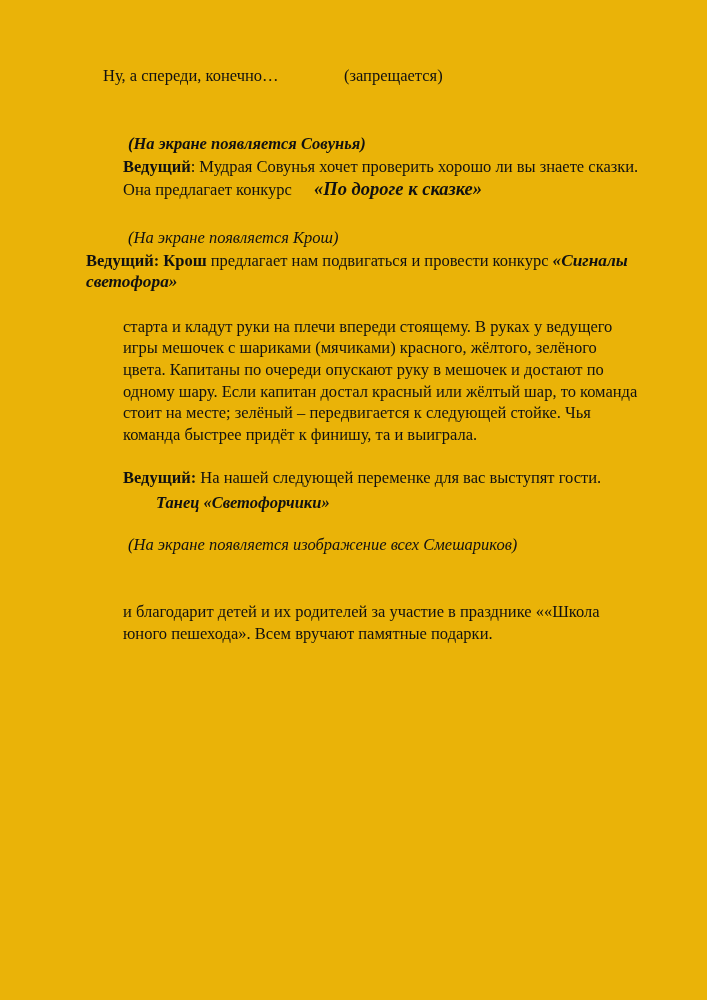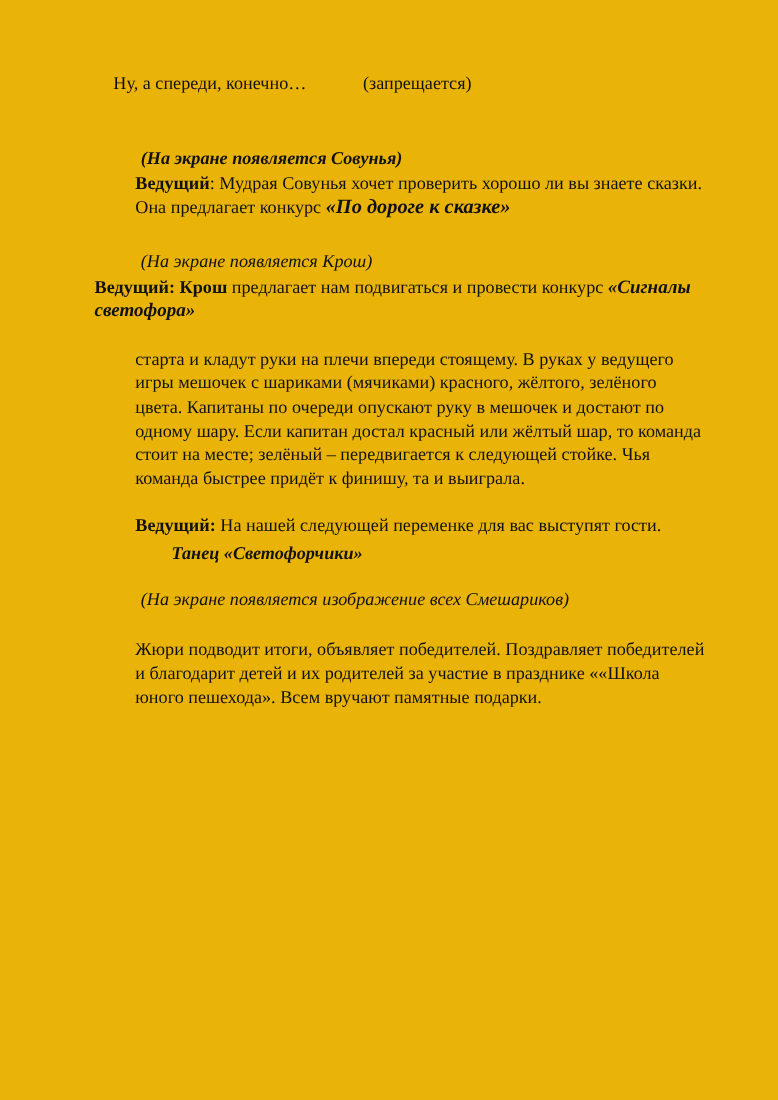--- a/index.html
+++ b/index.html
@@ -23,25 +23,25 @@
     line-height: 22px;
     height: 22px;
   }
   .center {
     left: 128px;
     width: 497px;
   }
   .indent { left: 123px; }
   .margin { left: 86px; text-align: right; }
   .tabbed { left: 103px; width: 520px; }
-  .tab-right { position: absolute; left: 227px; top: 0; }
+  .tab-right { position: absolute; left: 241px; top: 0; }
   .b  { font-weight: bold; }
   .i  { font-style: italic; }
   .bi { font-weight: bold; font-style: italic; }
-  .big { font-size: 18.5px; }
+  .big { font-size: 18.5px; margin-left: 18px; }
   .med { font-size: 17.3px; }
 </style>
 </head>
 <body>
 
 <div class="page">
 
   <div class="line tabbed" style="top:65px">
     <span>Ну, а спереди, конечно…</span>
     <span class="tab-right">(запрещается)</span>
@@ -71,17 +71,16 @@
   <div class="line indent" style="top:402px">стоит на месте; зелёный – передвигается к следующей стойке. Чья</div>
   <div class="line indent" style="top:467px">
     <span class="b">Ведущий:</span><span> На нашей следующей переменке для вас выступят гости.</span>
   </div>
 
   <div class="line indent" style="top:424px">команда быстрее придёт к финишу, та и выиграла.</div>
   <div class="line center bi" style="top:492px; padding-left:28px">Танец «Светофорчики»</div>
 
   <div class="line center i" style="top:534px">(На экране появляется изображение всех Смешариков)</div>
 
-  <div class="line indent" style="top:579px">Жюри подводит итоги, объявляет победителей. Поздравляет победителей</div>
   <div class="line indent" style="top:601px">и благодарит детей и их родителей за участие в празднике ««Школа</div>
   <div class="line indent" style="top:623px">юного пешехода». Всем вручают памятные подарки.</div>
 
 </div>
 
 </body></html>

